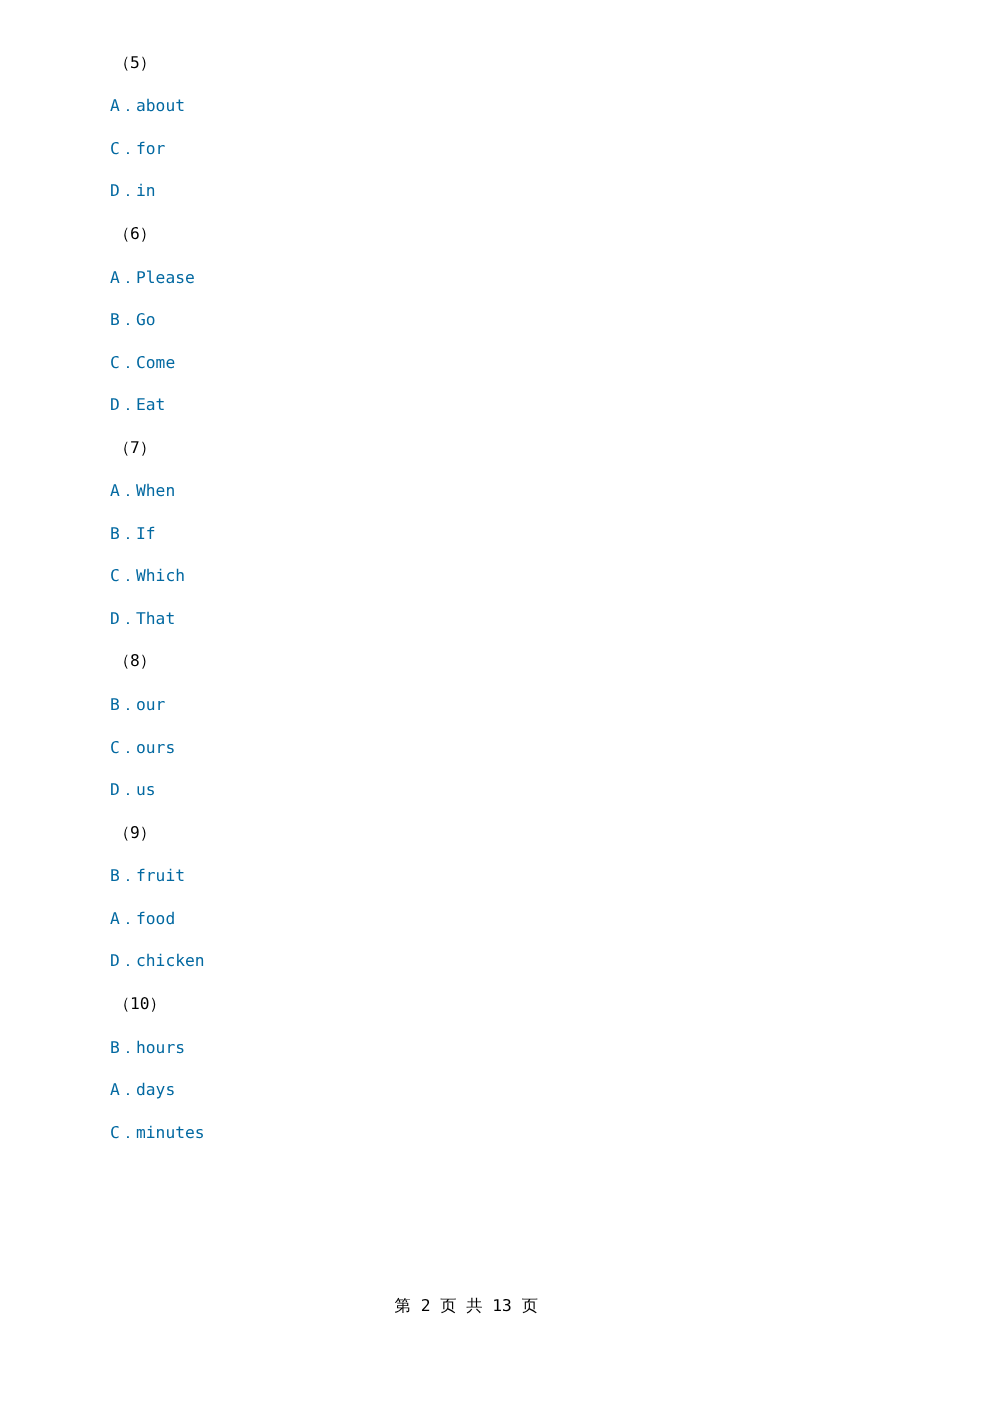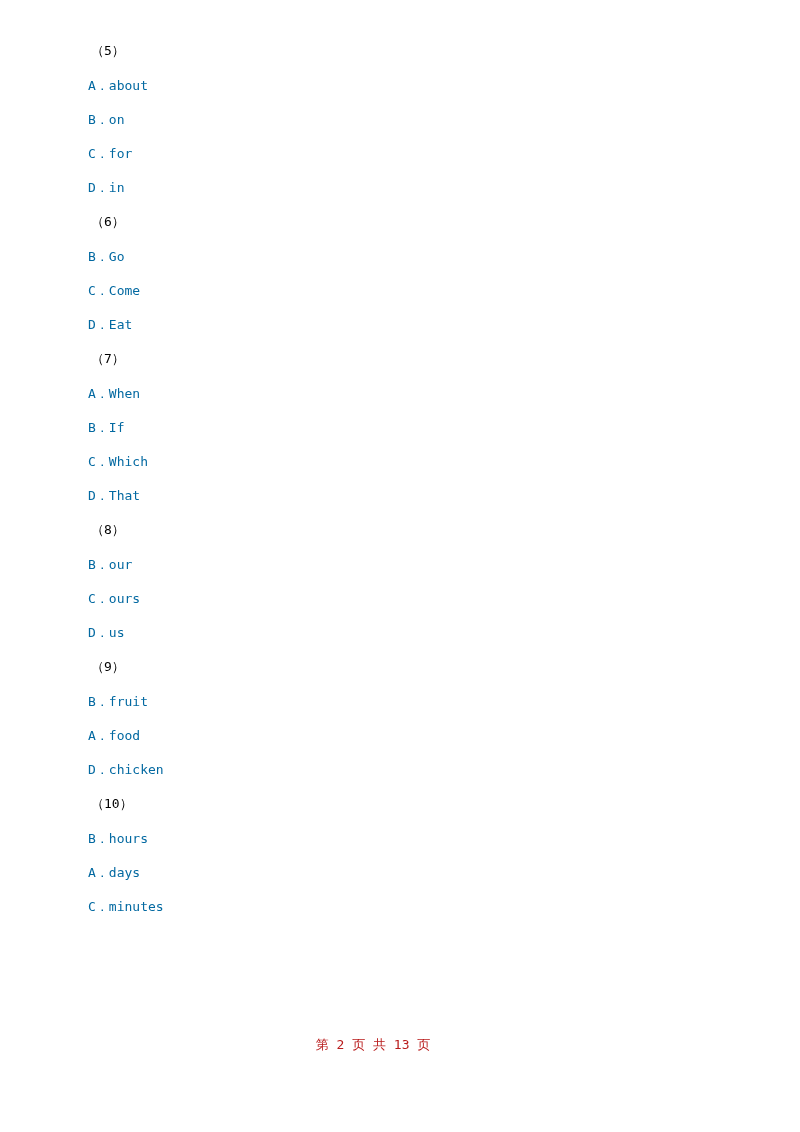--- a/index.html
+++ b/index.html
@@ -44,40 +44,40 @@
     padding: 0;
   }
   .footer {
     position: absolute;
     left: 0;
     top: 1036px;
     width: 746px;
     text-align: center;
     font-family: "DejaVu Sans Mono", monospace;
     font-size: 13px;
-    color: #b91c1c;
+    color: #000000;
     white-space: pre;
   }
 </style>
 </head>
 <body>
 
 <div class="page">
   <div class="content">
 
     <div class="blk">
       <div class="q-num">（5）</div>
       <div class="opt">A．about</div>
-      <div class="opt">B．on</div>
       <div class="opt">C．for</div>
       <div class="opt">D．in</div>
     </div>
 
     <div class="blk">
       <div class="q-num">（6）</div>
+      <div class="opt">A．Please</div>
       <div class="opt">B．Go</div>
       <div class="opt">C．Come</div>
       <div class="opt">D．Eat</div>
     </div>
 
     <div class="blk">
       <div class="q-num">（7）</div>
       <div class="opt">A．When</div>
       <div class="opt">B．If</div>
       <div class="opt">C．Which</div>

